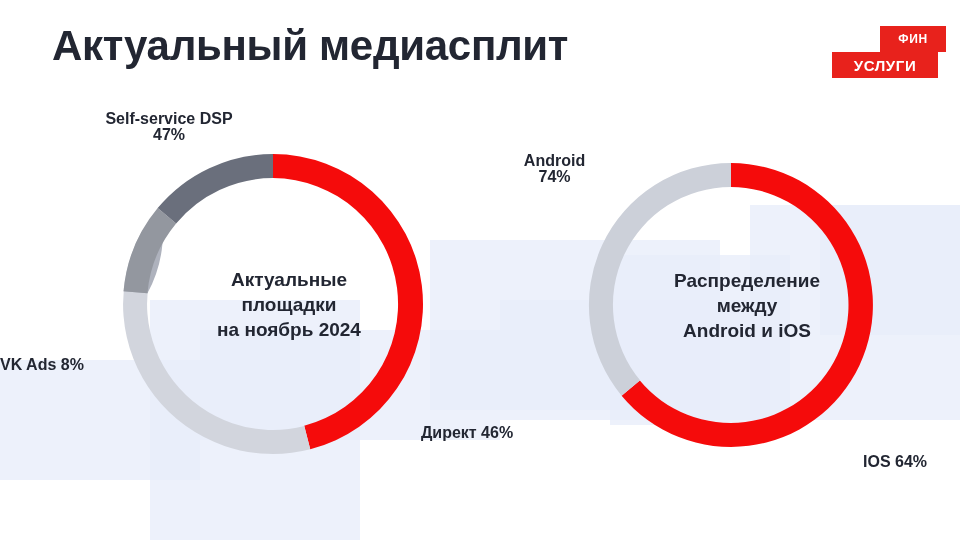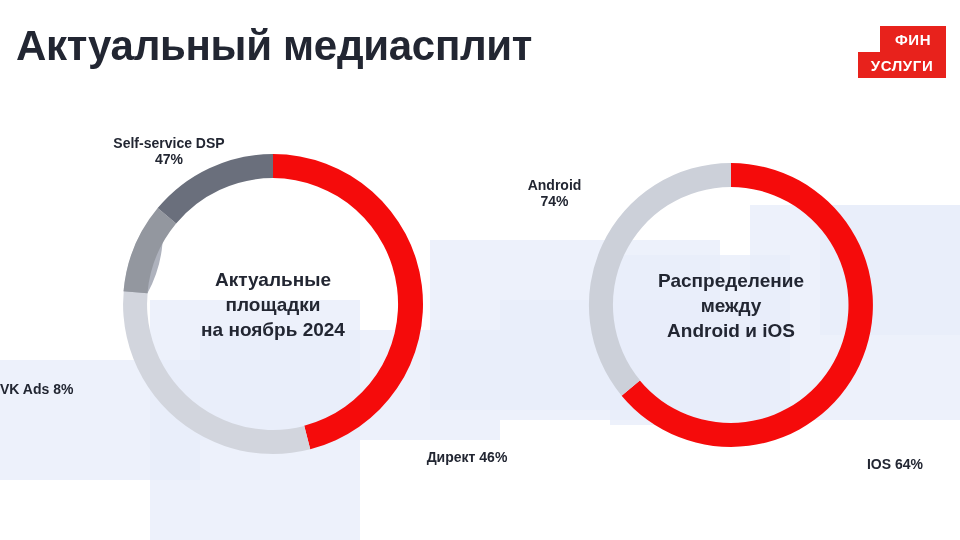--- a/index.html
+++ b/index.html
@@ -27,21 +27,21 @@
   }
   .bg-block {
     position: absolute;
     background: #e7ecf9;
     opacity: .75;
   }
 
   
   #page-title {
     position: absolute;
-    left: 16px;
+    left: 52px;
     top: 22px;
     font-size: 42px;
     font-weight: 700;
     letter-spacing: -0.3px;
     color: #222632;
     z-index: 5;
     white-space: nowrap;
   }
 
   
@@ -61,67 +61,66 @@
     display: flex;
     align-items: center;
     justify-content: center;
     letter-spacing: .6px;
   }
   #logo-top {
     right: 0;
     top: 0;
     width: 66px;
     height: 26px;
-    font-size: 15px;
+    font-size: 12px;
   }
   #logo-bottom {
-    right: 0;
+    right: 8px;
     top: 26px;
-    width: 88px;
+    width: 106px;
     height: 26px;
     font-size: 15px;
   }
 
   
   .donut-wrap {
     position: absolute;
     z-index: 4;
   }
   .donut-svg { display: block; }
 
   .donut-center {
     position: absolute;
-    left: 0;
+    left: 16px;
     top: 0;
     width: 100%;
     height: 100%;
     display: flex;
     flex-direction: column;
     align-items: center;
     justify-content: center;
     pointer-events: none;
   }
   .donut-center-line {
     font-size: 19px;
     font-weight: 700;
     color: #222632;
     line-height: 25px;
     white-space: nowrap;
   }
 
   
   .callout {
     position: absolute;
-    font-size: 14px;
+    font-size: 16px;
     font-weight: 700;
     color: #222632;
     line-height: 16px;
     white-space: nowrap;
     z-index: 5;
-    margin-top: 24px;
   }
   .callout.ctr { text-align: center; }
   .callout.rgt { }
   .callout.lft { text-align: center; }
 </style>
 </head>
 <body>
 
 <div id="slide">
 
@@ -194,17 +193,17 @@
       <div class="donut-center-line">между</div>
       <div class="donut-center-line">Android и iOS</div>
     </div>
   </div>
 
   <div class="callout ctr" style="left:497px; top:153px; width:115px;">
     <div>Android</div>
     <div>74%</div>
   </div>
 
-  <div class="callout lft" style="left:840px; top:432px; width:110px;">
+  <div class="callout lft" style="left:840px; top:454px; width:110px;">
     <div>IOS 64%</div>
   </div>
 
 </div>
 
 </body></html>

